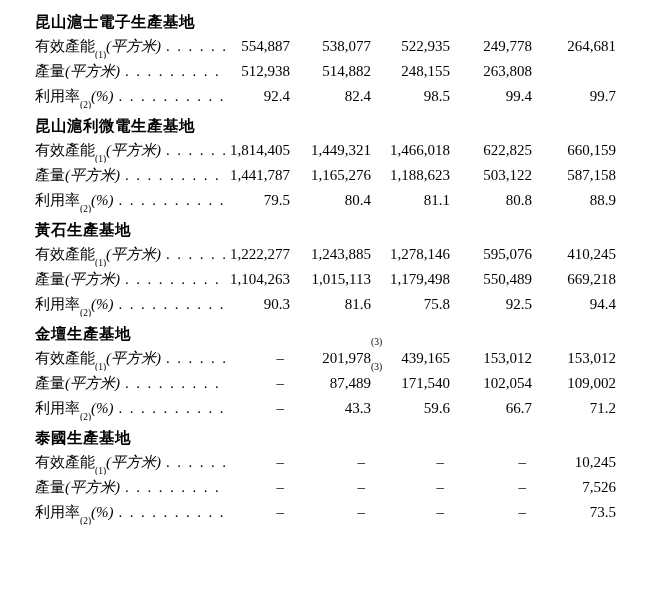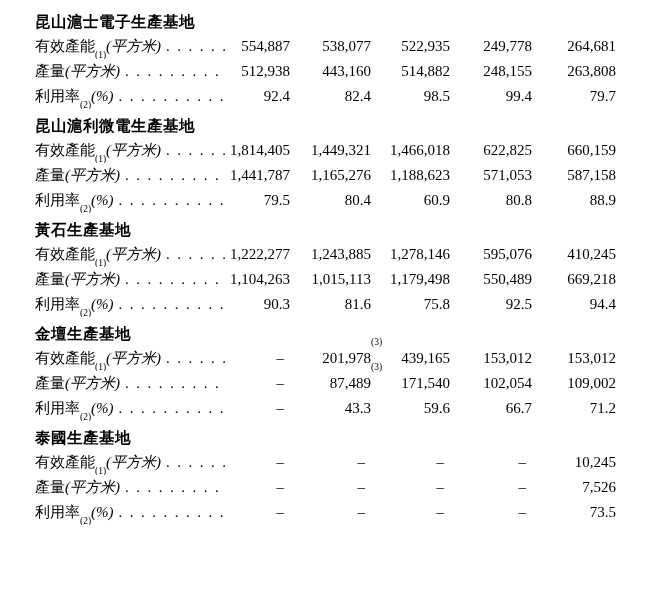--- a/index.html
+++ b/index.html
@@ -87,37 +87,36 @@
           <div class="cell"><span class="val">264,681</span></div>
         </div>
         <div class="row">
           <div class="labelcell">
             <span>產量</span>
             <span class="sup"></span>
             <span class="unit">(平方米)</span>
             <span class="leader"></span>
           </div>
           <div class="cell"><span class="val">512,938</span></div>
-          <div class="cell"><span class="val">443,160</span></div>
           <div class="cell"><span class="val">514,882</span></div>
           <div class="cell"><span class="val">248,155</span></div>
           <div class="cell"><span class="val">263,808</span></div>
         </div>
         <div class="row">
           <div class="labelcell">
             <span>利用率</span>
             <span class="sup">(2)</span>
             <span class="unit">(%)</span>
             <span class="leader"></span>
           </div>
           <div class="cell"><span class="val">92.4</span></div>
           <div class="cell"><span class="val">82.4</span></div>
           <div class="cell"><span class="val">98.5</span></div>
           <div class="cell"><span class="val">99.4</span></div>
-          <div class="cell"><span class="val">79.7</span></div>
+          <div class="cell"><span class="val">99.7</span></div>
         </div>
       </div>
       <div class="section">
         <div class="title">昆山滬利微電生產基地</div>
         <div class="row">
           <div class="labelcell">
             <span>有效產能</span>
             <span class="sup">(1)</span>
             <span class="unit">(平方米)</span>
             <span class="leader"></span>
@@ -131,33 +130,33 @@
         <div class="row">
           <div class="labelcell">
             <span>產量</span>
             <span class="sup"></span>
             <span class="unit">(平方米)</span>
             <span class="leader"></span>
           </div>
           <div class="cell"><span class="val">1,441,787</span></div>
           <div class="cell"><span class="val">1,165,276</span></div>
           <div class="cell"><span class="val">1,188,623</span></div>
-          <div class="cell"><span class="val">571,053</span></div>
+          <div class="cell"><span class="val">503,122</span></div>
           <div class="cell"><span class="val">587,158</span></div>
         </div>
         <div class="row">
           <div class="labelcell">
             <span>利用率</span>
             <span class="sup">(2)</span>
             <span class="unit">(%)</span>
             <span class="leader"></span>
           </div>
           <div class="cell"><span class="val">79.5</span></div>
           <div class="cell"><span class="val">80.4</span></div>
-          <div class="cell"><span class="val">60.9</span></div>
+          <div class="cell"><span class="val">81.1</span></div>
           <div class="cell"><span class="val">80.8</span></div>
           <div class="cell"><span class="val">88.9</span></div>
         </div>
       </div>
       <div class="section">
         <div class="title">黃石生產基地</div>
         <div class="row">
           <div class="labelcell">
             <span>有效產能</span>
             <span class="sup">(1)</span>

